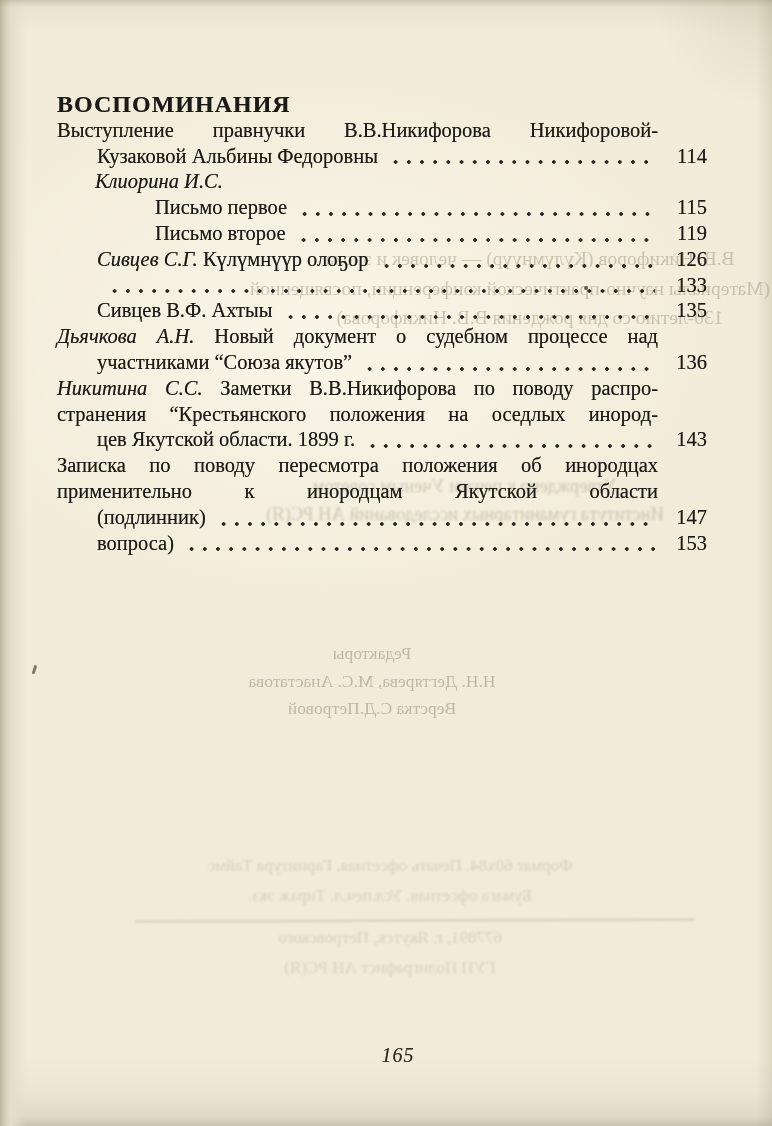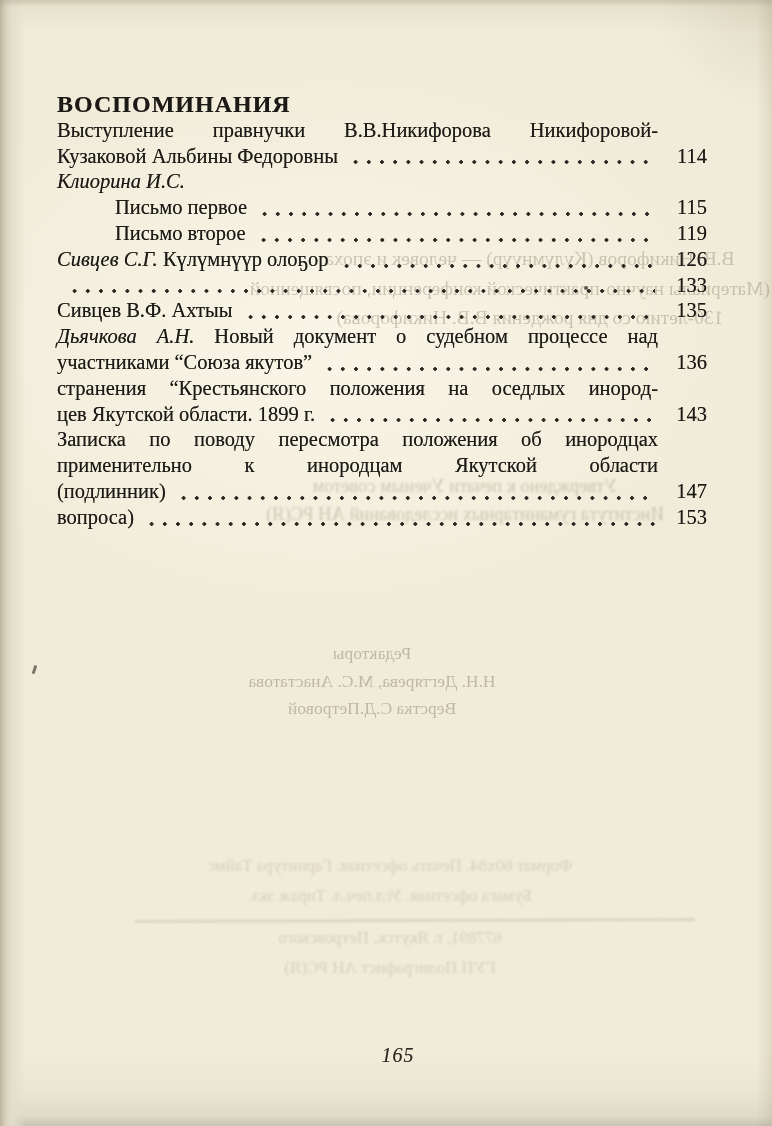--- a/index.html
+++ b/index.html
@@ -27,22 +27,22 @@
     background:radial-gradient(ellipse at top right,rgba(150,142,112,0.18),rgba(150,142,112,0) 70%);}
 
   
   .toc{
     position:absolute;left:57px;top:54px;width:650px;
     font-size:20.5px;line-height:25.8px;color:#1c1a16;
     text-shadow:0 0 0.5px rgba(35,32,27,0.65);
   }
   .hrow{font-weight:700;font-size:24px;letter-spacing:1px;line-height:25.8px;margin-top:38px;}
   .jrow{text-align:justify;text-align-last:justify;width:601px;}
-  .prow{width:601px;}
-  .lrow{display:flex;align-items:stretch;}
+  .prow{width:601px;margin-left:38px;}
+  .lrow{display:flex;align-items:stretch;margin-left:40px;}
   .lrow .txt{flex:0 0 auto;white-space:pre;}
   .lrow .lead{
     flex:1 1 auto;margin:0 2px 0 9px;
     background-image:radial-gradient(circle,#2a2823 1.55px,rgba(42,40,35,0) 1.95px);
     background-size:13.2px 6px;background-repeat:repeat-x;
     background-position:left 2px bottom 4px;
   }
   .lrow .pg{flex:0 0 50px;text-align:right;}
   .ind{padding-left:58px;}
   .au{font-style:italic;}
@@ -150,20 +150,21 @@
 
 
     <div class="jrow"><span class="au">Дьячкова А.Н.</span><span> Новый документ о судебном процессе над</span></div>
 
     <div class="lrow">
       <span class="txt">участниками “Союза якутов”</span>
       <span class="lead"></span>
       <span class="pg">136</span>
     </div>
 
+    <div class="jrow"><span class="au">Никитина С.С.</span><span> Заметки В.В.Никифорова по поводу распро-</span></div>
 
     <div class="jrow"><span>странения “Крестьянского положения на оседлых инород-</span></div>
 
     <div class="lrow">
       <span class="txt">цев Якутской области. 1899 г.</span>
       <span class="lead"></span>
       <span class="pg">143</span>
     </div>
 
     <div class="jrow"><span>Записка по поводу пересмотра положения об инородцах</span></div>

